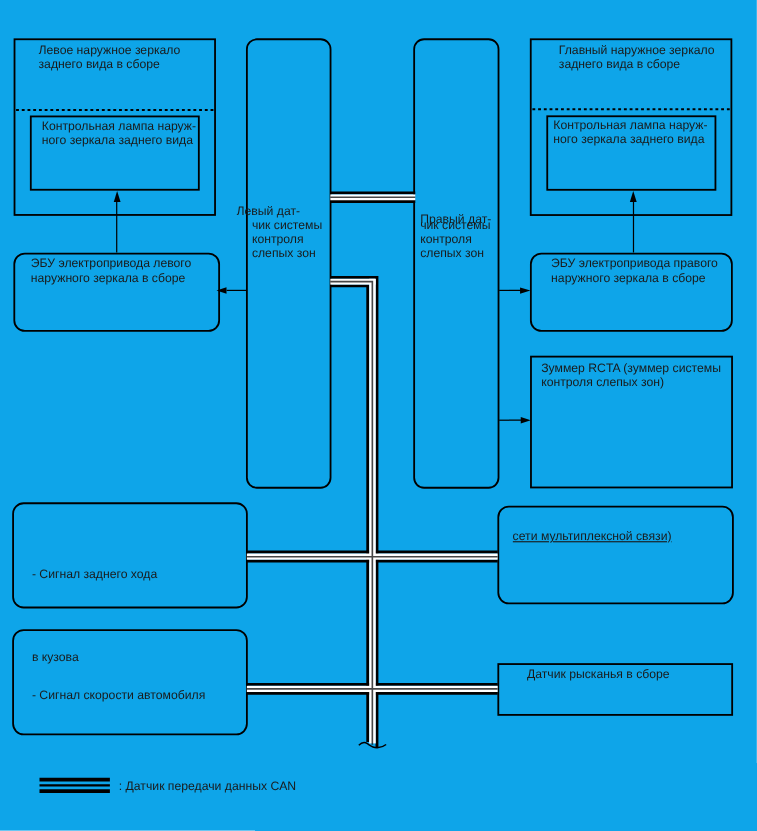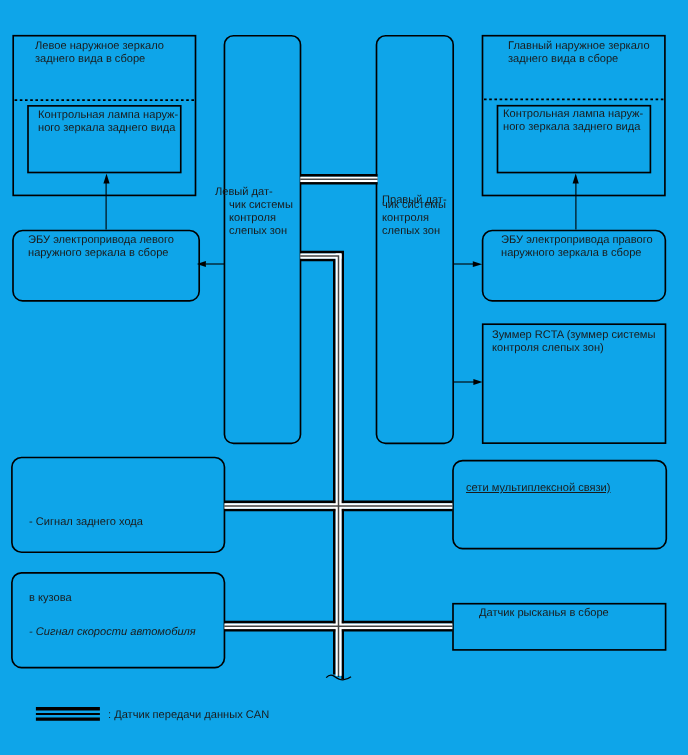--- a/index.html
+++ b/index.html
@@ -126,18 +126,18 @@
   <div class="txt" style="left:501.10px;top:246.61px;">наружного зеркала в сборе</div>
 
   <div class="txt" style="left:491.80px;top:328.51px;">Зуммер RCTA (зуммер системы</div>
   <div class="txt" style="left:491.80px;top:341.61px;">контроля слепых зон)</div>
 
   <div class="txt" style="left:28.90px;top:516px;">- Сигнал заднего хода</div>
 
   <div class="txt" style="left:466.10px;top:481.51px;text-decoration:underline;">сети мультиплексной связи)</div>
 
   <div class="txt" style="left:28.90px;top:591.81px;">в кузова</div>
-  <div class="txt" style="left:28.90px;top:625.71px;font-style:italic;">- Сигнал скорости автомобиля</div>
+  <div class="txt" style="left:28.90px;top:625.71px;">- Сигнал скорости автомобиля</div>
 
   <div class="txt" style="left:478.90px;top:607.11px;">Датчик рысканья в сборе</div>
 
   <div class="txt" style="left:107.70px;top:708.71px;">: Датчик передачи данных CAN</div>
 </div>
 
 </body></html>

